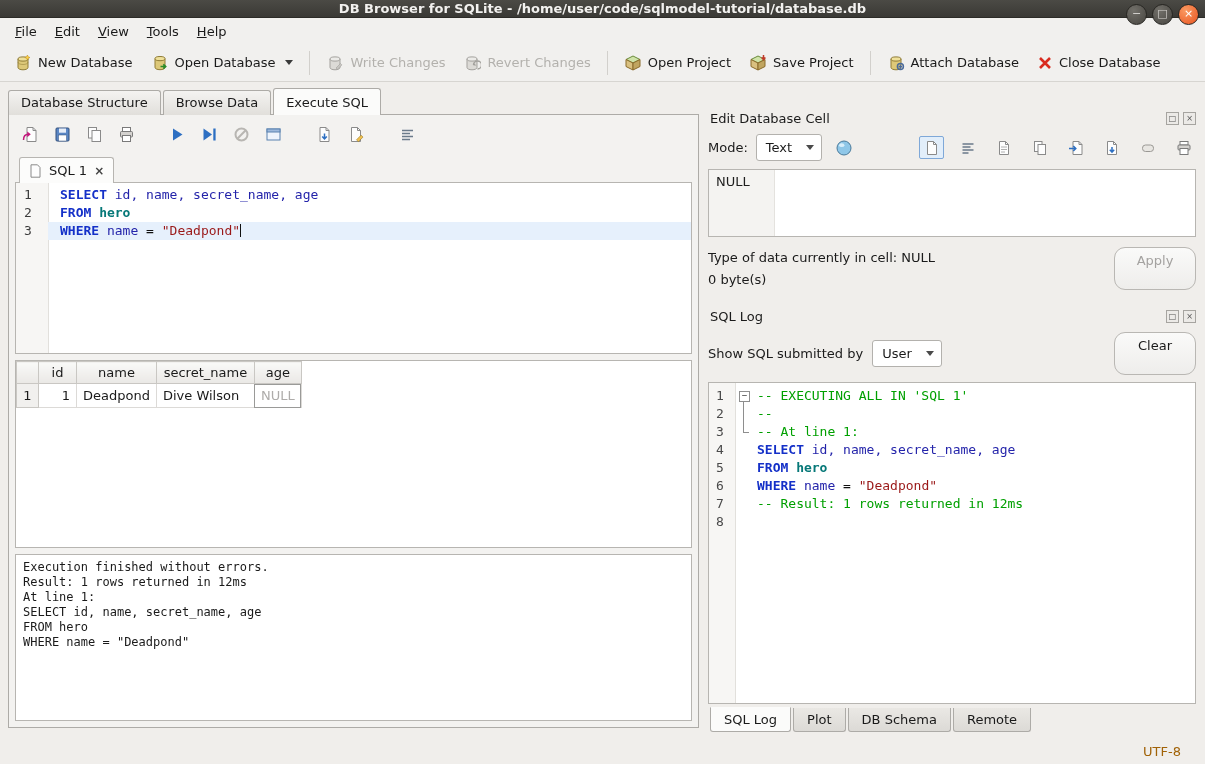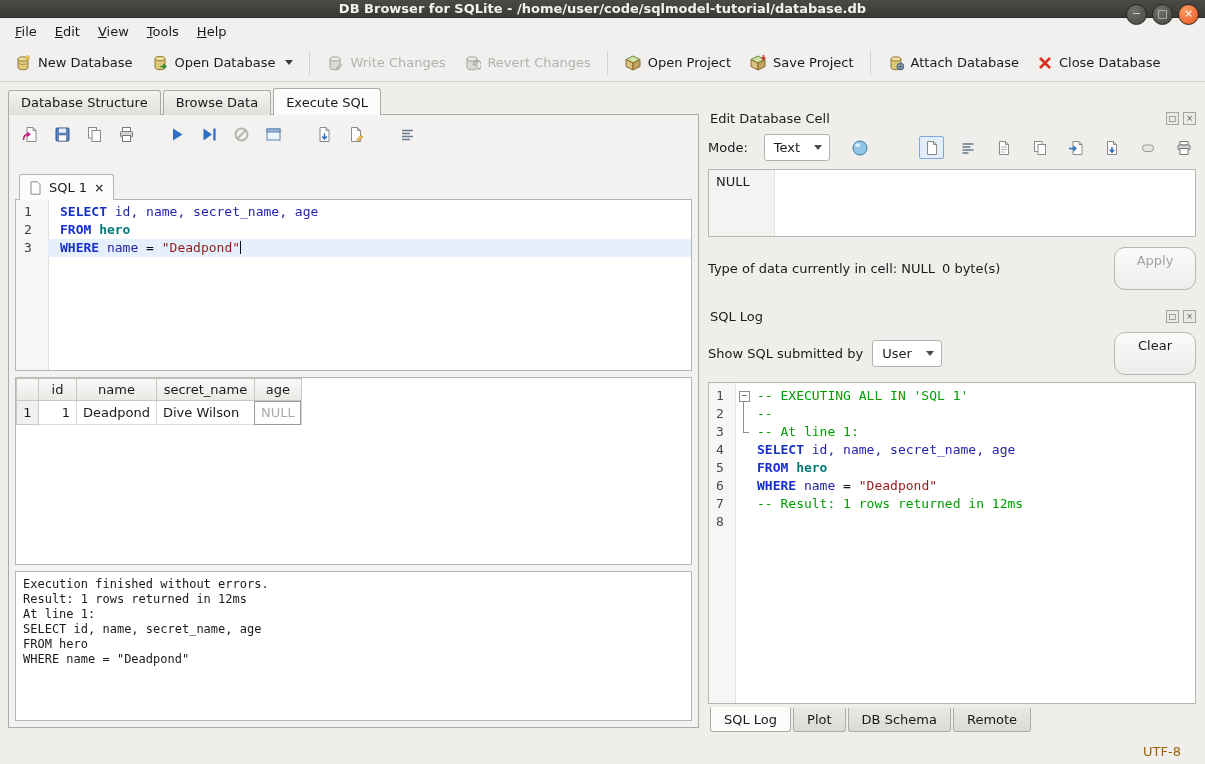--- a/index.html
+++ b/index.html
@@ -36,21 +36,21 @@
   .main-tabs { display:flex; align-items:flex-end; position:relative; z-index:2; }
   .main-tab { height:25px; padding:4px 12px; background:linear-gradient(#f4f3f1,#e1dfdb); border:1px solid #adaba7; border-bottom:none; border-radius:3px 3px 0 0; margin-right:2px; white-space:nowrap; }
   .main-tab.active { height:27px; padding-top:6px; background:#fbfbfa; }
   .sql-frame { flex:1; border:1px solid #adaba7; background:#f3f2f0; margin-top:-1px; padding:6px; display:flex; flex-direction:column; gap:6px; min-height:0; }
 
   .sql-toolbar { display:flex; align-items:center; gap:5px; padding:1px 2px; flex:none; }
   .icon-btn { width:27px; height:25px; display:flex; align-items:center; justify-content:center; border-radius:2px; border:1px solid transparent; flex:none; }
   .icon-btn.selected { border:1px solid #7fa8d8; background:#e2eefa; }
   .sql-toolbar .gap { width:14px; }
 
-  .sql-tabbar { display:flex; align-items:flex-end; position:relative; z-index:2; padding-left:4px; flex:none; margin-top:20px; }
+  .sql-tabbar { display:flex; align-items:flex-end; position:relative; z-index:2; padding-left:4px; flex:none; margin-top:3px; }
   .sql-tab { display:flex; align-items:center; gap:7px; height:26px; padding:4px 9px; background:#fcfcfb; border:1px solid #b7b5b1; border-bottom:none; border-radius:3px 3px 0 0; }
   .tab-close { color:#444; font-weight:bold; font-size:12px; line-height:10px; }
 
   .editor { height:172px; flex:none; border:1px solid #b7b5b1; margin-top:-1px;
             background:linear-gradient(to right,#f7f6f4 0,#f7f6f4 32px,#e2e0dc 32px,#e2e0dc 33px,#fff 33px);
             font-family:"DejaVu Sans Mono","Liberation Mono",monospace; font-size:13px; padding-top:3px; overflow:hidden; }
 
   .code-line { display:flex; height:18px; line-height:18px; }
   .code-line .ln { width:32px; flex:none; padding-left:8px; color:#3c3c3c; }
   .code-line .code-text { flex:1; white-space:pre; padding-left:12px; }
@@ -75,32 +75,32 @@
 
   .messages { flex:1; min-height:0; border:1px solid #b7b5b1; background:#fff; font-family:"DejaVu Sans Mono","Liberation Mono",monospace; font-size:12px; line-height:15px; padding:5px 7px; white-space:pre; overflow:hidden; }
 
   
   .right-pane { flex:1; display:flex; flex-direction:column; padding:2px 9px 6px 6px; min-width:0; min-height:0;margin-top:24px; }
   .section-header { display:flex; align-items:center; height:20px; flex:none; }
   .section-title { flex:1; padding-left:2px; }
   .dock-btns { display:flex; gap:4px; }
   .dock-btn { width:13px; height:13px; border:1px solid #a6a4a0; background:#eceae7; color:#555; font-size:8px; line-height:11px; text-align:center; }
 
-  .mode-row { display:flex; align-items:center; gap:16px; margin-top:6px; flex:none; }
+  .mode-row { display:flex; align-items:center; gap:8px; margin-top:6px; flex:none; }
   .combobox { display:inline-flex; align-items:center; height:27px; background:#fff; border:1px solid #b3b1ad; border-radius:3px; padding:0 7px 0 9px; gap:14px; }
   .combo-arrow { width:0; height:0; border-left:4px solid transparent; border-right:4px solid transparent; border-top:5px solid #4a4a4a; }
   .cell-toolbar { margin-left:auto; display:flex; align-items:center; gap:11px; }
   .cell-toolbar .icon-btn { width:25px; height:23px; }
 
   .cell-editor { height:68px; flex:none; margin-top:8px; border:1px solid #b7b5b1; background:#fff; position:relative; }
   .cell-editor .cell-gutter { position:absolute; left:0; top:0; bottom:0; width:66px; background:#f4f3f1; border-right:1px solid #e4e2de; }
   .cell-null { position:absolute; left:7px; top:4px; color:#1e1e1e; }
 
   .cell-info { margin-top:10px; flex:none; display:flex; align-items:center; }
-  .cell-info .texts { flex:1; display:flex; flex-direction:row; gap:7px; }
+  .cell-info .texts { flex:1; display:flex; flex-direction:column; gap:7px; }
   .btn { width:82px; height:43px; background:linear-gradient(#fafaf9,#eeedeb); border:1px solid #b9b7b3; border-radius:11px; text-align:center; line-height:25px; flex:none; }
   .btn.disabled { color:#a4a2a0; }
 
   .log-header { margin-top:16px; }
   .filter-row { display:flex; align-items:center; gap:9px; margin-top:6px; flex:none; }
   .filter-row .spacer { flex:1; }
 
   .log-area { flex:1; min-height:0; margin-top:7px; border:1px solid #b7b5b1;
               background:linear-gradient(to right,#f7f6f4 0,#f7f6f4 26px,#e2e0dc 26px,#e2e0dc 27px,#fff 27px);
               font-family:"DejaVu Sans Mono","Liberation Mono",monospace; font-size:13px; padding-top:4px; overflow:hidden; }

